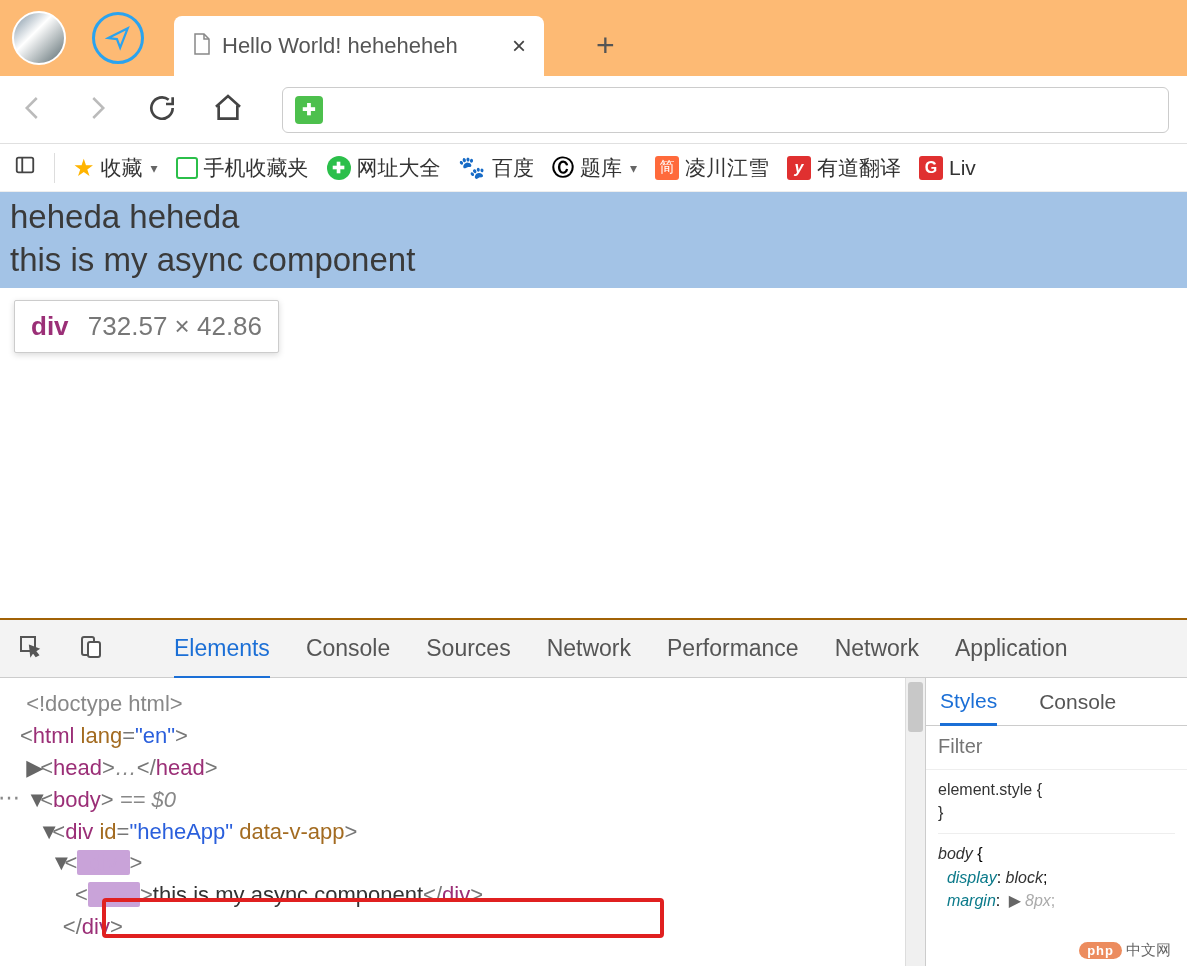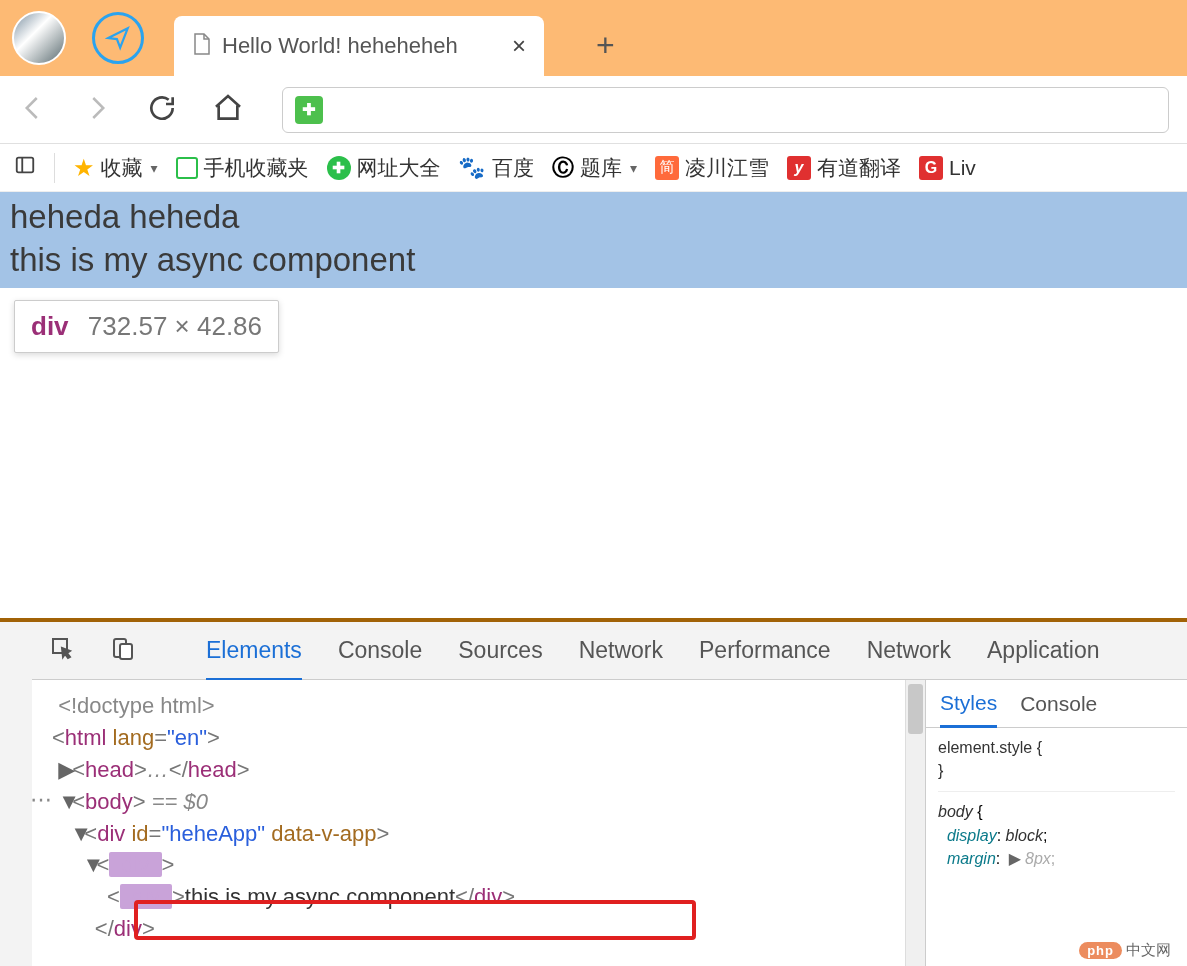--- a/index.html
+++ b/index.html
@@ -40,37 +40,37 @@
 
 
 .page-area { position:relative; background:#fff; height: 426px; }
 .hl { background:#a3c3e6; color:#3a3a3a; font-size: 33px; padding: 4px 8px 6px 10px; line-height:1.3; width:100%; }
 .inspect-tip { position:absolute; left:14px; top:108px; background:#fff; border:1px solid #ccc; border-radius:2px; padding:10px 16px; font-size:26px; box-shadow:0 2px 6px rgba(0,0,0,.15);}
 .inspect-tip::before{content:"";position:absolute;top:-10px;left:12px;border:10px solid transparent;border-bottom-color:#fff;}
 .inspect-tip .tag { color:#9b2f77; font-weight:bold; }
 .inspect-tip .dim { color:#777; margin-left:12px;}
 
 
-.devtools { border-top:4px solid #a16207; background:#f3f3f3; height:348px; display:flex; flex-direction:column;padding-left:32px; }
+.devtools { border-top:2px solid #a16207; background:#f3f3f3; height:348px; display:flex; flex-direction:column; }
 .dt-tabs { height:58px; background:#f3f3f3; display:flex; align-items:center; padding:0 18px; gap:36px; font-size:23px; color:#555; border-bottom:1px solid #ccc;}
 .dt-tabs .tool-ico svg{width:24px;height:24px;stroke:#555;}
 .dt-tabs .tabbtn.active { color:#1b6fd6; border-bottom:3px solid #1b6fd6; padding-bottom:14px; margin-bottom:-16px;}
 .dt-body { flex:1; display:flex; background:#fff; }
 .dom-pane { flex:1; font-family: Consolas, monospace; font-size:22px; padding:10px 8px 10px 20px; color:#333; position:relative; line-height:1.45; overflow:hidden;}
 .dom-pane .l { white-space:pre; }
 .pun{color:#777;} .tagc{color:#9b2f77;} .attr{color:#a36b20;} .val{color:#2a5fdc;} .cm{color:#888;} .g{color:#888;font-style:italic;}
 .tri{color:#666;display:inline-block;width:14px;}
 .hlbox{background:#c9a3d9;color:#c9a3d9;padding:0 12px;border-radius:2px;}
 .redbox{position:absolute;border:4px solid #e02020;border-radius:4px;left:102px;top:220px;width:562px;height:40px;pointer-events:none;}
 .dots{position:absolute;left:-2px;top:104px;color:#888;font-size:22px;letter-spacing:2px;}
 .vscroll{width:20px;background:#f0f0f0;border-left:1px solid #ddd;position:relative;}
 .vscroll .thumb{position:absolute;left:2px;right:2px;top:4px;height:50px;background:#c8c8c8;border-radius:3px;}
 
 .styles-pane { width:262px; border-left:1px solid #ccc; background:#fff; display:flex; flex-direction:column; font-size:21px;}
-.sp-tabs{height:48px;display:flex;align-items:center;gap:23px;padding:0 14px;color:#555;border-bottom:1px solid #ccc;}
+.sp-tabs{height:48px;display:flex;align-items:center;gap:42px;padding:0 14px;color:#555;border-bottom:1px solid #ccc;}
 .sp-tabs .active{color:#1b6fd6;border-bottom:3px solid #1b6fd6;padding-bottom:10px;margin-bottom:-12px;}
 .sp-filter{height:44px;border-bottom:1px solid #eee;padding:8px 12px;}
 .sp-filter input{border:none;outline:none;font-size:20px;color:#888;width:100%;}
 .sp-rules{padding:8px 12px;font-family:Consolas,monospace;font-size:16px;line-height:1.45;}
 .sel{color:#333;} .prop{color:#0b7a8a;} .pv{color:#333;} .fade{color:#aaa;} .it{font-style:italic;}
 .sp-rules .tri2{color:#666;margin:0 4px;}
 .watermark{position:absolute;right:16px;bottom:6px;display:flex;align-items:center;gap:4px;opacity:.9;}
 .watermark .bubble{background:#eb804d;color:#fff;font-size:13px;padding:1px 8px;border-radius:10px;font-weight:bold;letter-spacing:1px;}
 .watermark .txt{font-size:15px;color:#555;font-weight:normal;}
 </style>
@@ -203,20 +203,23 @@
       <div class="redbox"></div>
     </div>
     <div class="vscroll">
         <div class="thumb"></div>
       </div>
     <div class="styles-pane">
       <div class="sp-tabs">
         <span class="active">Styles</span>
         <span>Console</span>
       </div>
+      <div class="sp-filter">
+        <input placeholder="Filter" style="">
+      </div>
       <div class="sp-rules">
         <div><span class="sel">element.style {</span></div>
         <div><span class="sel">}</span></div>
         <div style="height:10px;border-bottom:1px solid #eee;margin-bottom:8px;"></div>
         <div><span class="sel it">body</span><span> {</span></div>
         <div>&nbsp;&nbsp;<span class="prop it">display</span><span>: </span><span class="pv it">block</span><span>;</span></div>
         <div>&nbsp;&nbsp;<span class="prop it">margin</span><span>: </span><span class="tri2">▶</span><span class="fade it">8px</span><span class="fade">;</span></div>
       </div>
     </div>
   </div>

